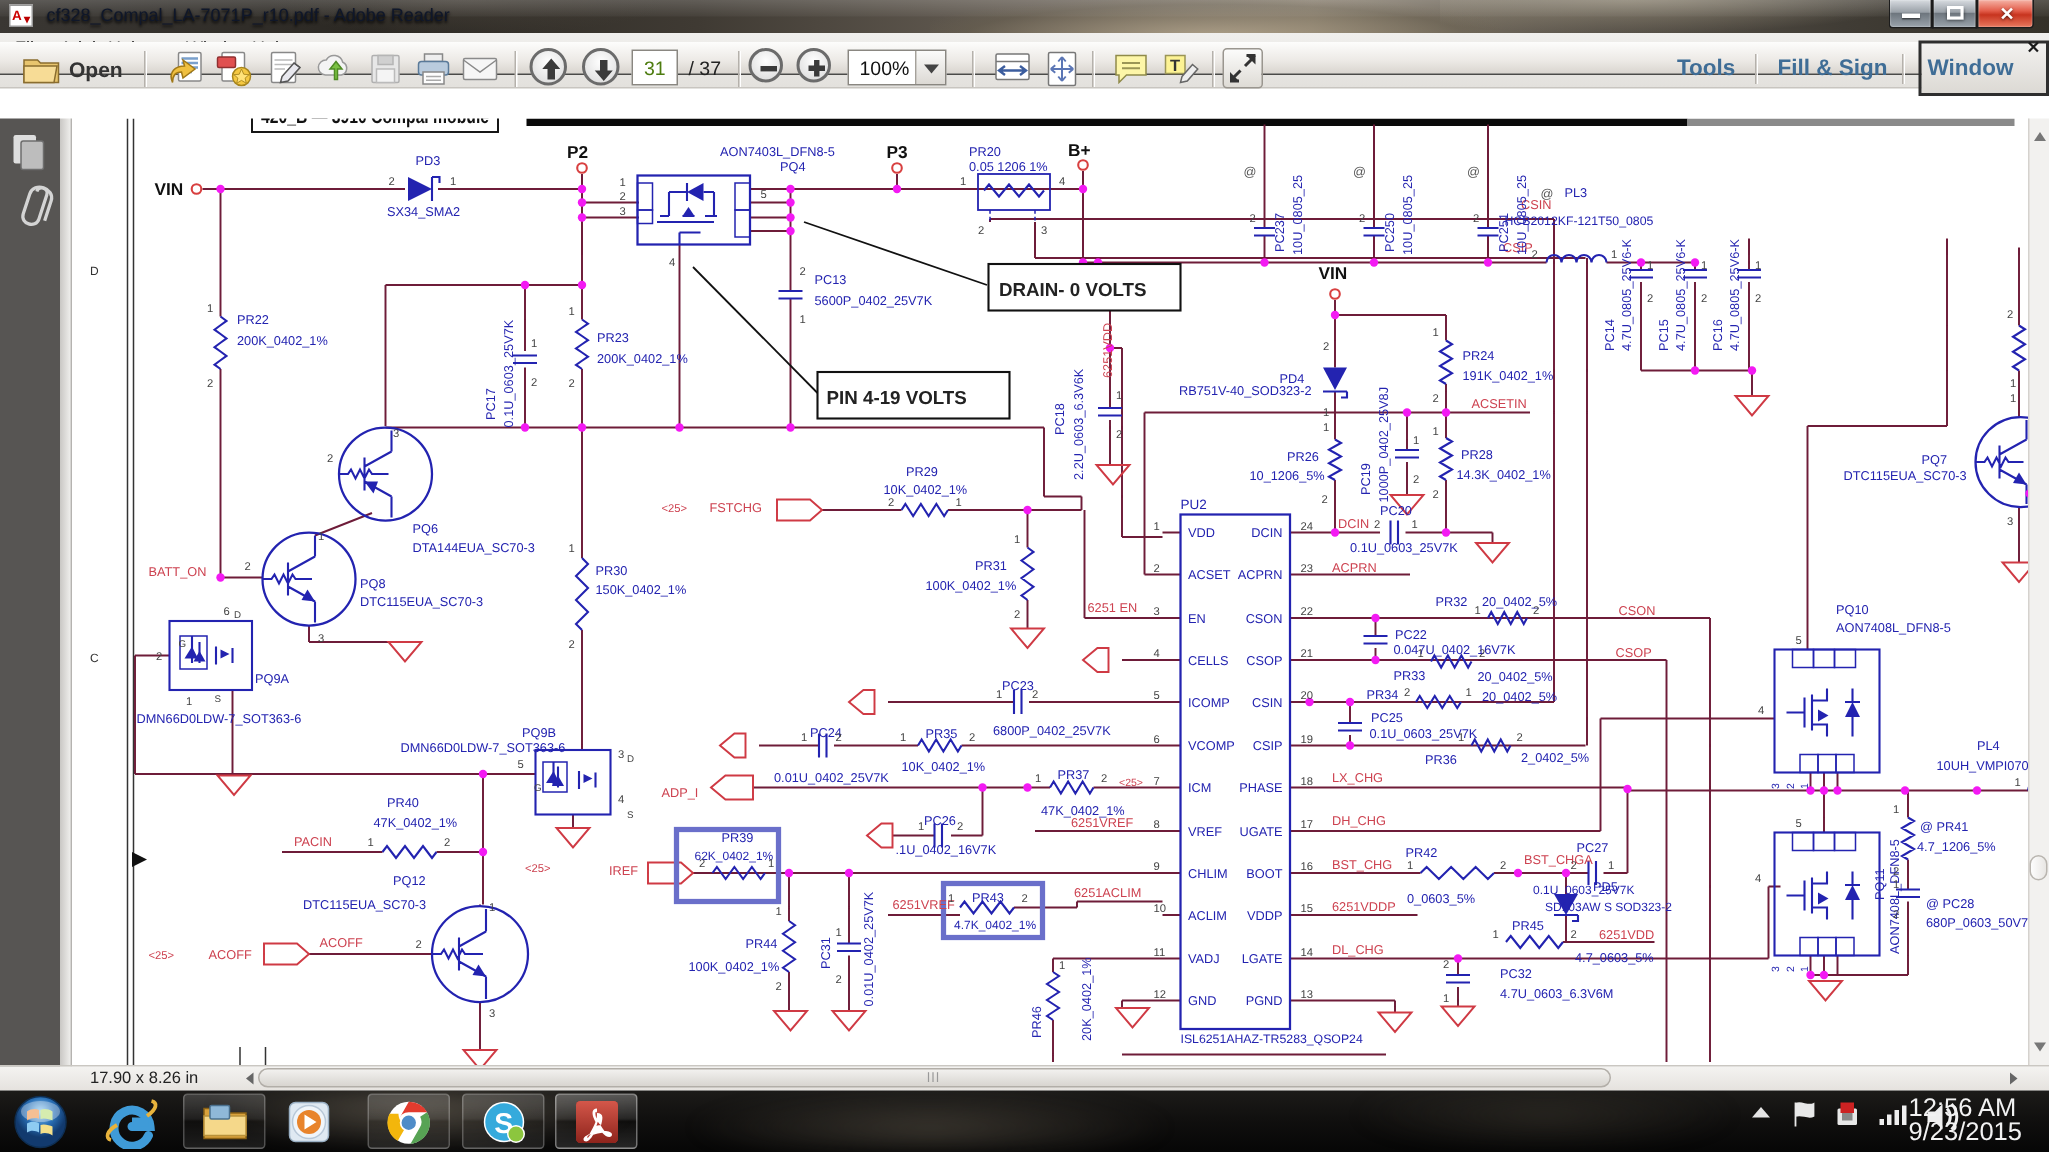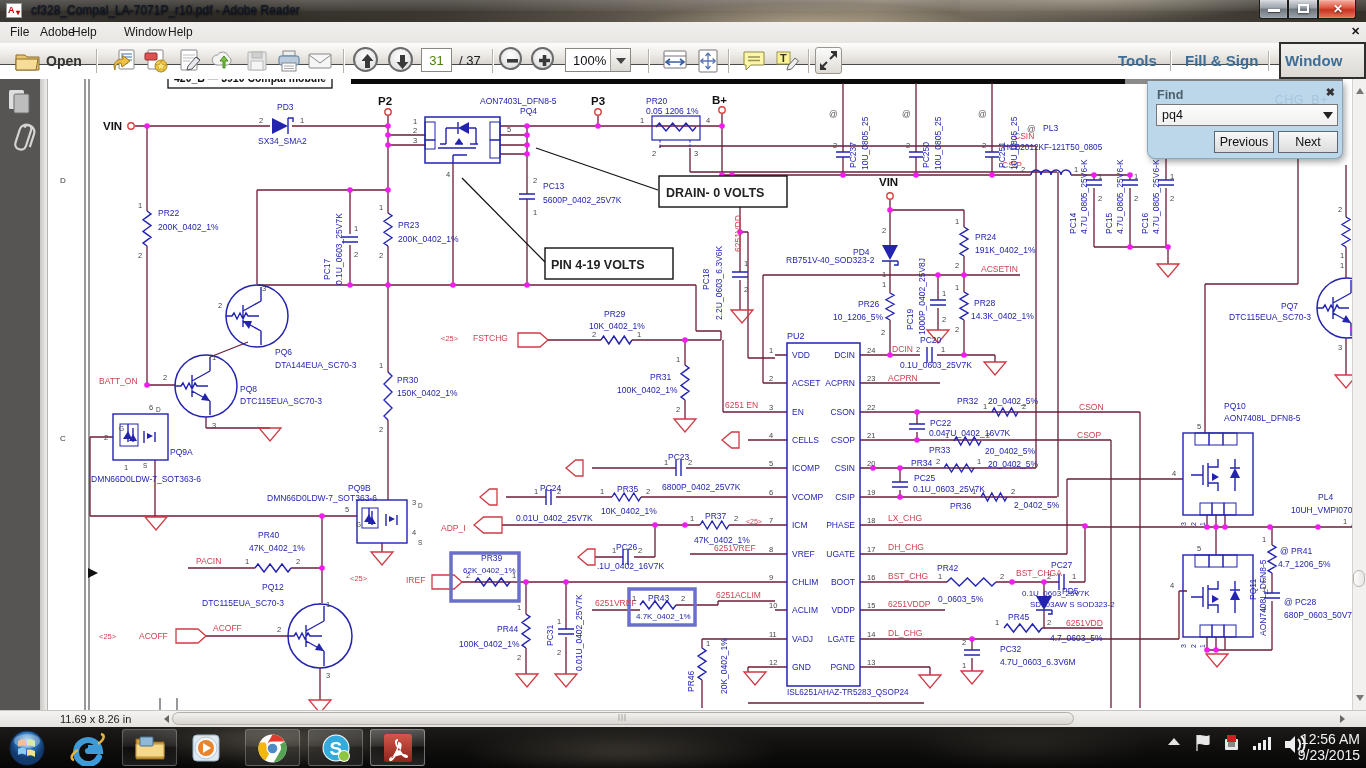--- a/index.html
+++ b/index.html
@@ -16,21 +16,21 @@
 #btnmin{left:1259px;width:29px;border-radius:0 0 0 3px}
 #btnmax{left:1288px;width:30px}
 #btncls{left:1318px;width:38px;border-radius:0 0 3px 0;
  background:linear-gradient(#f5b1a4,#e35d4a 40%,#c7341f 55%,#e8775d)}
 .winbtn .g{position:absolute;left:0;right:0;margin:auto;color:#fff}
 
 #menubar{position:absolute;left:0;top:22px;width:1366px;height:37px;background:linear-gradient(#f0efed,#e3e1dd);
  border-bottom:1px solid #c8c5c0;z-index:20;font-size:12px;color:#1a1a1a}
 #menubar span{position:absolute;top:3px}
 
-#toolbar{position:absolute;left:0;top:43px;width:1366px;height:22px;
+#toolbar{position:absolute;left:0;top:28px;width:1366px;height:22px;
  background:linear-gradient(#fdfdfc,#ece9e5 60%,#d9d5cf);border-bottom:1px solid #4a4a48;z-index:20}
 #toolbar .sep{position:absolute;top:6px;width:1px;height:24px;background:#b5b1ab;box-shadow:1px 0 0 #fff}
 #toolbar .ticon{position:absolute;top:5px}
 .navc{position:absolute;top:4px;width:25px;height:25px;border-radius:50%;border:2px solid #6b6b6b;
  background:radial-gradient(circle at 50% 35%,#ffffff,#d8d8d8)}
 .navc svg{position:absolute;left:2px;top:2px}
 #pgbox{position:absolute;left:421px;top:5px;width:31px;height:24px;background:#fff;border:1px solid #8a8781;
  font-size:13px;color:#4d7c0f;text-align:center;line-height:24px}
 #pgtot{position:absolute;left:459px;top:10px;font-size:13px;color:#222}
 #zoombox{position:absolute;left:565px;top:5px;width:66px;height:24px;border:1px solid #8a8781;background:#fff}
@@ -61,21 +61,21 @@
 #statusrow .dim{position:absolute;left:60px;top:2px;font-size:11px;color:#222}
 #hthumb{position:absolute;left:172px;top:712px;width:902px;height:13px;background:linear-gradient(#f2f1ef,#d8d5d0);border:1px solid #b2aea8;border-radius:7px;z-index:9}
 #hthumb:after{content:"lll";position:absolute;left:445px;top:0px;font-size:9px;color:#999;letter-spacing:1px}
 
 #taskbar{position:absolute;left:0;top:727px;width:1366px;height:41px;z-index:30;
  background:linear-gradient(#1c1b19,#11100f 45%,#060606);overflow:hidden}
 #taskbar .smear{position:absolute;top:0;height:41px;filter:blur(6px);opacity:.55}
 .tbtn{position:absolute;top:2px;width:55px;height:37px;border-radius:3px;border:1px solid #ffffff3d;
  background:linear-gradient(#ffffff2b,#ffffff12 45%,#00000000 50%,#ffffff17)}
 #tray{position:absolute;right:54px;top:6px;width:145px;height:22px;color:#e8e8e8}
-#clock{position:absolute;right:6px;top:4px;color:#f2f2f2;font-size:14px;text-align:right;line-height:16px}
+#clock{position:absolute;right:18px;top:4px;color:#f2f2f2;font-size:17px;text-align:left;line-height:16px}
 </style></head>
 <body>
 <div id="stage">
 
 <div id="titlebar">
  <div style="position:absolute;left:620px;top:0;width:380px;height:22px;background:radial-gradient(ellipse at 50% 110%,#b2a48ce0,#6a614f66 62%,transparent 78%)"></div>
  <div style="position:absolute;left:960px;top:0;width:320px;height:22px;background:radial-gradient(ellipse at 40% -10%,#958c79d8,transparent 72%)"></div>
  <div style="position:absolute;left:180px;top:0;width:260px;height:22px;background:radial-gradient(ellipse at 50% 0%,#4a443c99,transparent 75%)"></div>
 </div>
 <div id="pdficon">
@@ -671,37 +671,28 @@
       <text x="1205" y="648" font-size="7" fill="#2323b0" transform="rotate(-90 1205 648)">1</text>
       <text x="1280" y="554" font-size="8.5" fill="#2323b0">@ PR41</text>
       <text x="1278" y="567" font-size="8.5" fill="#2323b0">4.7_1206_5%</text>
       <text x="1284" y="605" font-size="8.5" fill="#2323b0">@ PC28</text>
       <text x="1284" y="618" font-size="8.5" fill="#2323b0">680P_0603_50V7</text>
       <text x="1262" y="542" font-size="7.5" fill="#444">1</text>
       <text x="1262" y="583" font-size="7.5" fill="#444">2</text>
       <text x="1262" y="592" font-size="7.5" fill="#444">1</text>
       <text x="1262" y="612" font-size="7.5" fill="#444">2</text>
 </svg>
-<div id="find">
- <div class="t">Find</div>
-      <div class="chg">CHG_B+</div>
-      <div class="x">✖</div>
- <input value="pq4" readonly="" style="">
-      <div class="dd"></div>
- <div class="btn" style="left:66px;width:60px">Previous</div>
- <div class="btn" style="left:130px;width:60px">Next</div>
-</div>
 
 <div id="vscroll">
  <div style="position:absolute;left:3px;top:5px;border:4px solid transparent;border-bottom:6px solid #777"></div>
  <div style="position:absolute;left:3px;bottom:5px;border:4px solid transparent;border-top:6px solid #777"></div>
 </div>
 <div id="vthumb"></div>
 <div id="statusrow">
- <span class="dim">11.69 x 8.26 in</span>
+ <span class="dim">17.90 x 8.26 in</span>
  <span style="position:absolute;left:160px;top:4px;border:4px solid transparent;border-right:5px solid #666"></span>
  <span style="position:absolute;left:1340px;top:4px;border:4px solid transparent;border-left:5px solid #666"></span>
 </div>
 <div id="hthumb"></div>
 
 <div id="taskbar">
  <div class="smear" style="left:140px;width:280px;background:radial-gradient(ellipse at 50% 30%,#7d7465,transparent 72%)"></div>
  <div class="smear" style="left:460px;width:320px;background:radial-gradient(ellipse at 50% 60%,#5d564a,transparent 72%)"></div>
  <div class="smear" style="left:900px;width:260px;background:radial-gradient(ellipse at 50% 40%,#3a362e,transparent 70%)"></div>
  <svg style="position:absolute;left:8px;top:2px" width="38" height="38" viewBox="0 0 38 38">

